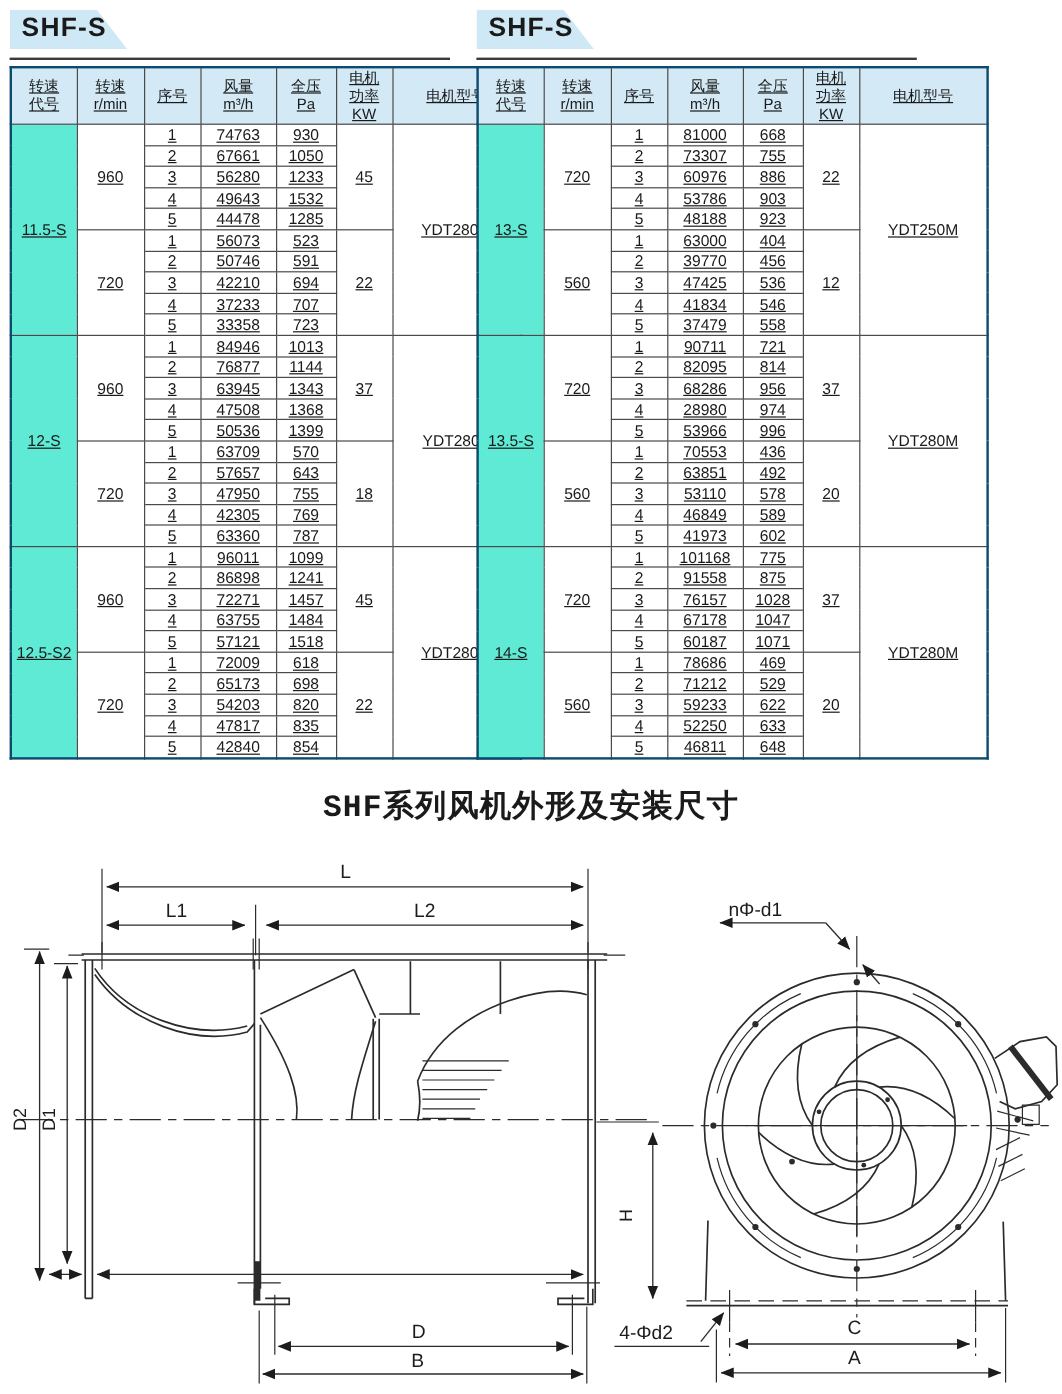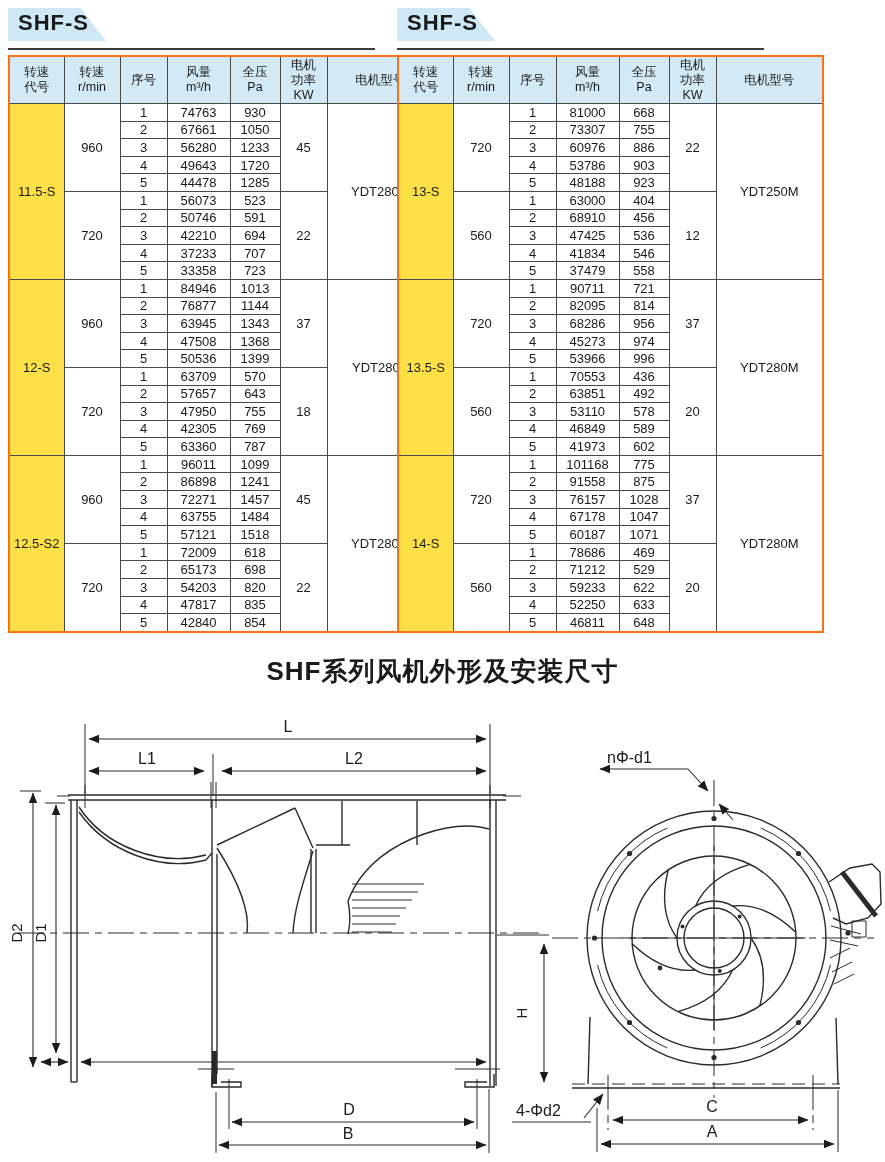--- a/index.html
+++ b/index.html
@@ -14,34 +14,35 @@
     position:absolute;left:0;top:0;width:98px;height:33px;background:#cfe8f5;
     clip-path:polygon(0 0,74% 0,100% 100%,0 100%);
   }
   .title-text{
     position:relative;z-index:1;font-size:22px;font-weight:bold;letter-spacing:1px;
     padding:4px 0 0 10px;line-height:1;
   }
   .title-rule{height:2px;background:#3b3b3b;margin:4px 0 5px 0;}
   table.spec{
     border-collapse:collapse;table-layout:fixed;width:425px;
-    border:2px solid #f97316;
+    border:2px solid #0c4a6e;
+    text-decoration:underline;
   }
   table.spec th, table.spec td{
     border:1px solid #4a4a4a;text-align:center;vertical-align:middle;padding:0;
   }
   table.spec thead th{
     background:#d3eaf6;height:46px;font-weight:normal;font-size:12.5px;line-height:1.2;
   }
   table.spec thead th span{display:block;}
   table.spec tbody td{height:16.6px;font-size:13px;line-height:1;}
-  td.code-cell{background:#fde047;font-size:13.5px;}
+  td.code-cell{background:#5eead4;font-size:13.5px;}
   td.motor-cell{font-size:13.5px;}
   .section-title{
-    text-align:center;font-size:26px;font-weight:bold;margin:21px 0 2px 0;letter-spacing:1px;
+    text-align:center;font-size:26px;font-weight:bold;margin:21px 0 2px 0;letter-spacing:1px;font-family:Liberation Mono, monospace;
   }
   svg.diagram text{fill:#1c1c1c;font-size:16px;font-family:"Liberation Sans",sans-serif;}
   svg.diagram .rot{font-size:15px;}
   .draw line,.draw path,.draw circle{stroke:#2b2b2b;fill:none;stroke-width:1.4;}
   .draw .thin{stroke-width:1;}
   .draw .dim{stroke-width:1.1;}
   .draw .dot{fill:#2b2b2b;stroke:none;}
   .draw .bold{stroke-width:5;}
   .draw .cline{stroke-width:1;stroke-dasharray:26 6 7 6;}
   .draw .dash{stroke-width:1.1;stroke-dasharray:13 7;}
@@ -118,21 +119,21 @@
             <td class="pressure-cell">1050</td>
           </tr>
           <tr>
             <td class="seq-cell">3</td>
             <td class="flow-cell">56280</td>
             <td class="pressure-cell">1233</td>
           </tr>
           <tr>
             <td class="seq-cell">4</td>
             <td class="flow-cell">49643</td>
-            <td class="pressure-cell">1720</td>
+            <td class="pressure-cell">1532</td>
           </tr>
           <tr>
             <td class="seq-cell">5</td>
             <td class="flow-cell">44478</td>
             <td class="pressure-cell">1285</td>
           </tr>
           <tr>
             <td class="rpm-cell" rowspan="5">720</td>
             <td class="seq-cell">1</td>
             <td class="flow-cell">56073</td>
@@ -354,21 +355,21 @@
           </tr>
           <tr>
             <td class="rpm-cell" rowspan="5">560</td>
             <td class="seq-cell">1</td>
             <td class="flow-cell">63000</td>
             <td class="pressure-cell">404</td>
             <td class="power-cell" rowspan="5">12</td>
           </tr>
           <tr>
             <td class="seq-cell">2</td>
-            <td class="flow-cell">68910</td>
+            <td class="flow-cell">39770</td>
             <td class="pressure-cell">456</td>
           </tr>
           <tr>
             <td class="seq-cell">3</td>
             <td class="flow-cell">47425</td>
             <td class="pressure-cell">536</td>
           </tr>
           <tr>
             <td class="seq-cell">4</td>
             <td class="flow-cell">41834</td>
@@ -393,21 +394,21 @@
             <td class="flow-cell">82095</td>
             <td class="pressure-cell">814</td>
           </tr>
           <tr>
             <td class="seq-cell">3</td>
             <td class="flow-cell">68286</td>
             <td class="pressure-cell">956</td>
           </tr>
           <tr>
             <td class="seq-cell">4</td>
-            <td class="flow-cell">45273</td>
+            <td class="flow-cell">28980</td>
             <td class="pressure-cell">974</td>
           </tr>
           <tr>
             <td class="seq-cell">5</td>
             <td class="flow-cell">53966</td>
             <td class="pressure-cell">996</td>
           </tr>
           <tr>
             <td class="rpm-cell" rowspan="5">560</td>
             <td class="seq-cell">1</td>

